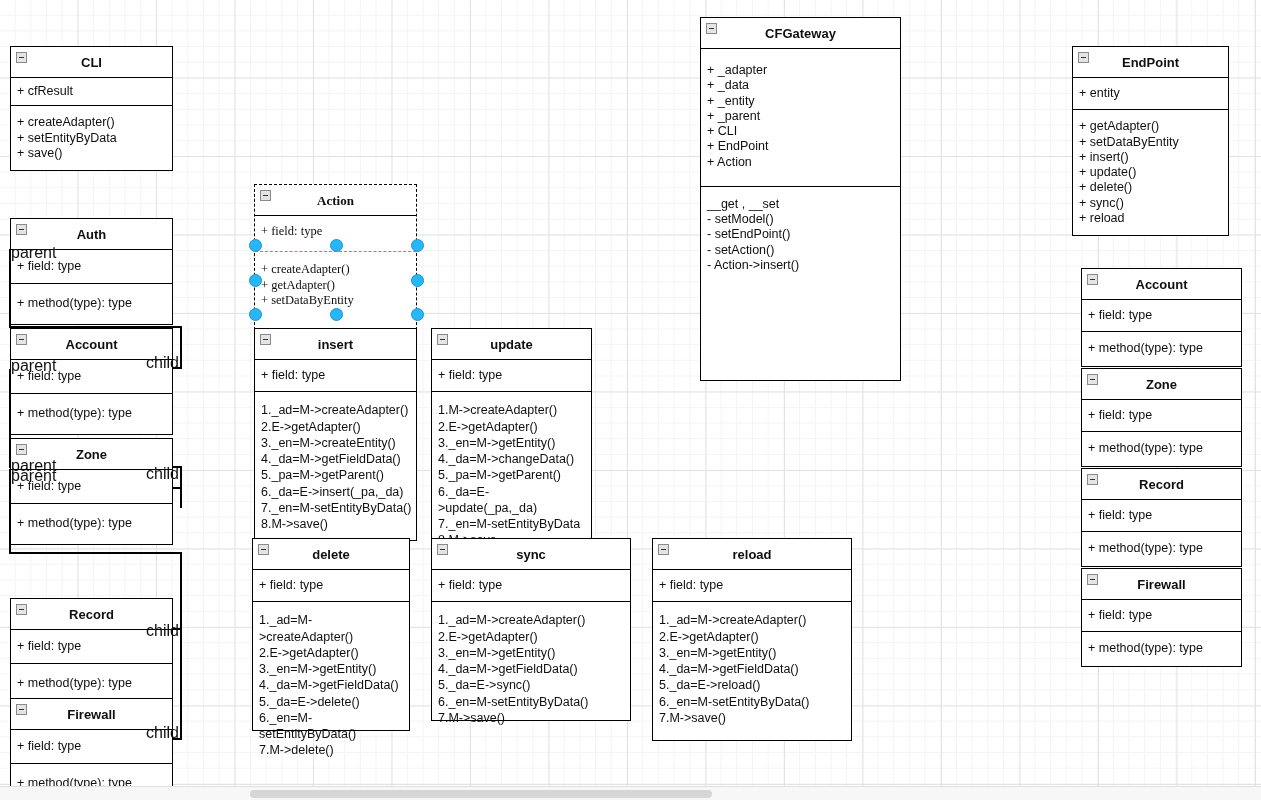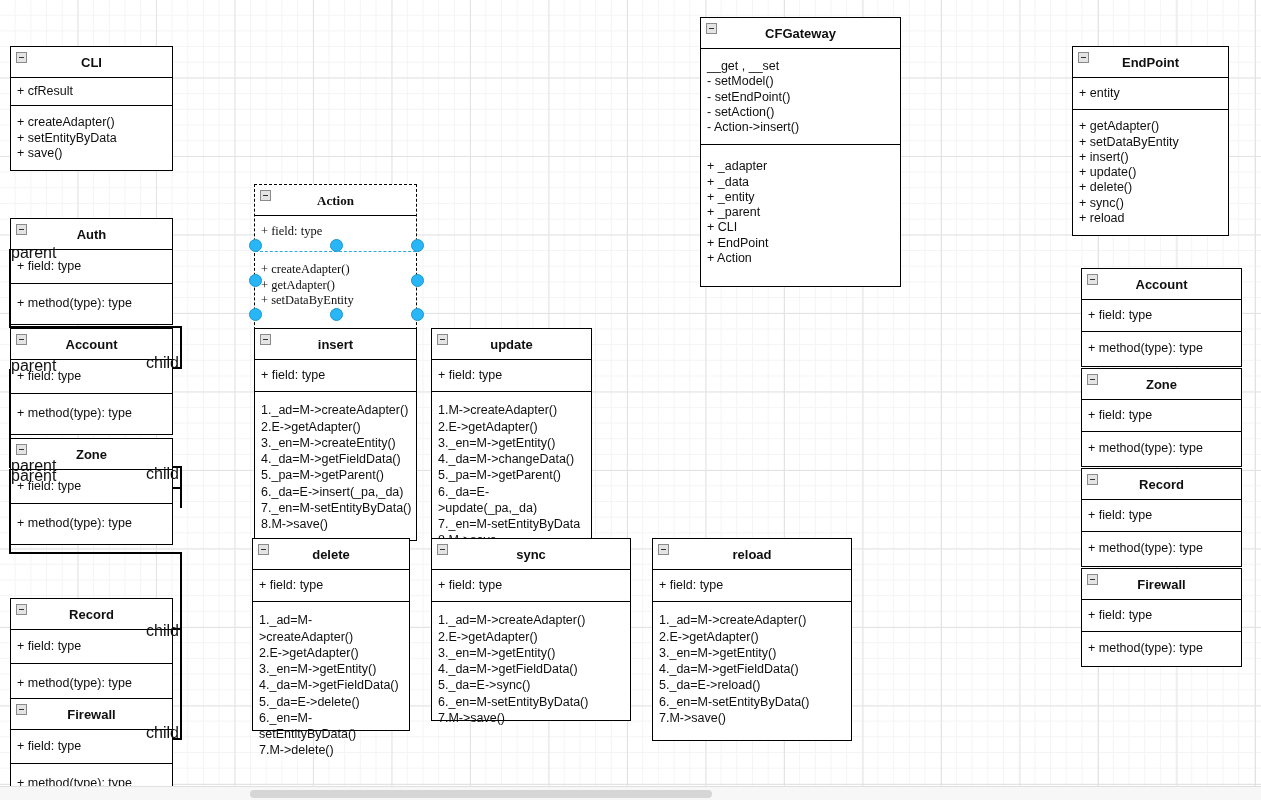--- a/index.html
+++ b/index.html
@@ -241,37 +241,37 @@
 
   <div class="handle" style="left:249px; top:239px;"></div>
   <div class="handle" style="left:330px; top:239px;"></div>
   <div class="handle" style="left:411px; top:239px;"></div>
   <div class="handle" style="left:249px; top:274px;"></div>
   <div class="handle" style="left:411px; top:274px;"></div>
   <div class="handle" style="left:249px; top:308px;"></div>
   <div class="handle" style="left:330px; top:308px;"></div>
   <div class="handle" style="left:411px; top:308px;"></div>
 
-  <div class="uml" style="left:700px; top:17px; width:201px; height:270px;">
+  <div class="uml" style="left:700px; top:17px; width:201px; height:364px;">
     <div class="title">
       <span class="collapse"></span>
       <span>CFGateway</span>
     </div>
-    <div class="sect tall" style="padding-top:10px;">__get , __set
-- setModel()
-- setEndPoint()
-- setAction()
-- Action-&gt;insert()</div>
     <div class="sect" style="padding-top:14px;padding-bottom:16px;">+ _adapter
 + _data
 + _entity
 + _parent
 + CLI
 + EndPoint
 + Action</div>
+    <div class="sect tall" style="padding-top:10px;">__get , __set
+- setModel()
+- setEndPoint()
+- setAction()
+- Action-&gt;insert()</div>
   </div>
 
   <div class="uml" style="left:1072px; top:46px; width:157px;">
     <div class="title">
       <span class="collapse"></span>
       <span>EndPoint</span>
     </div>
     <div class="sect" style="padding-top:8px;padding-bottom:8px;">+  entity</div>
     <div class="sect tall">+ getAdapter()
 + setDataByEntity

